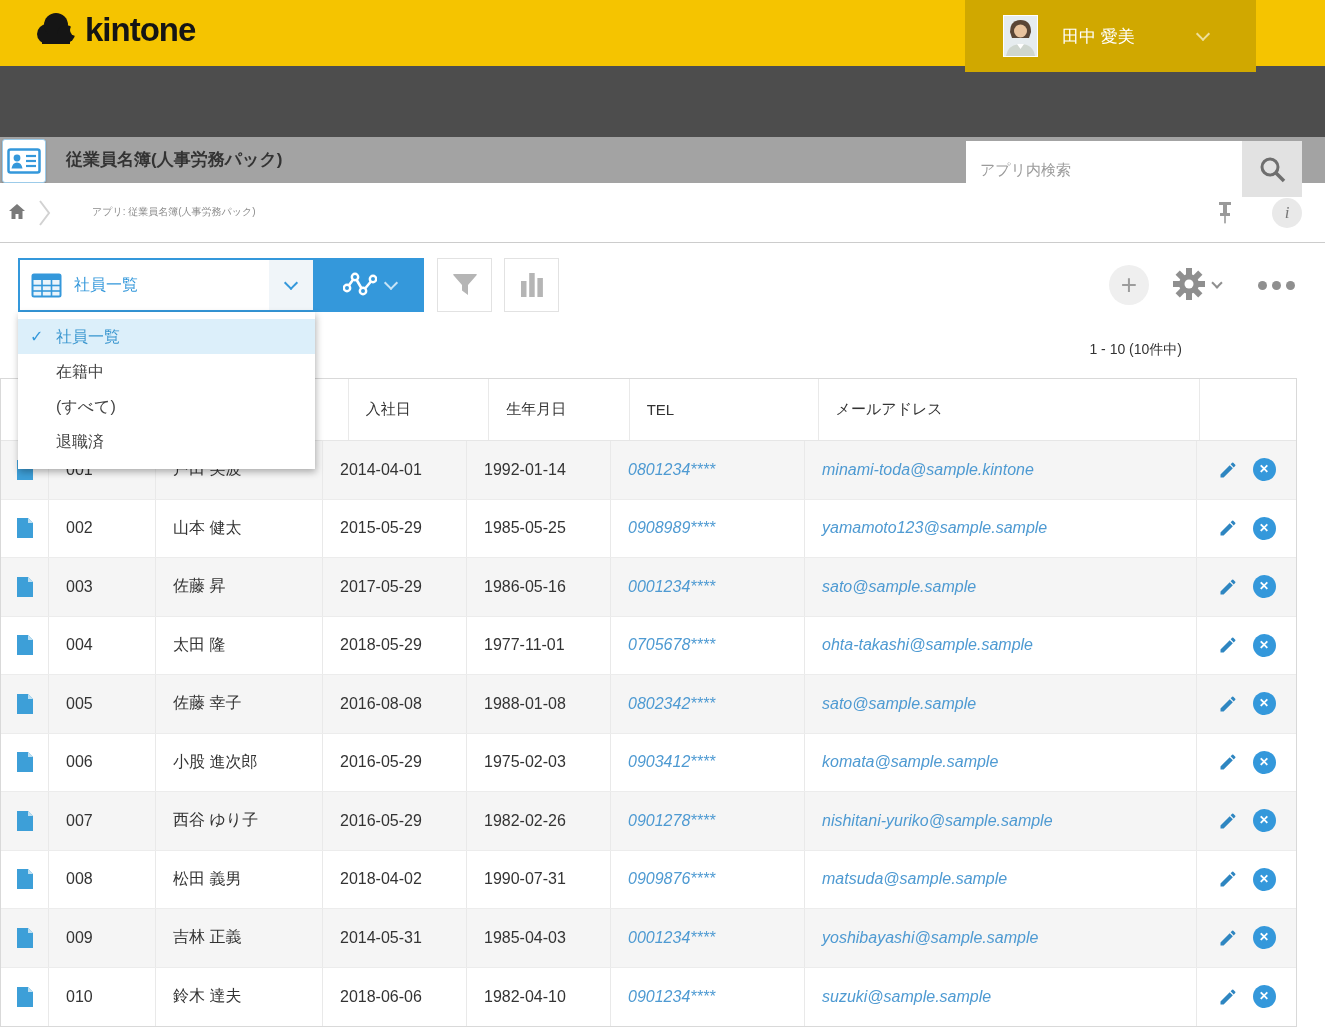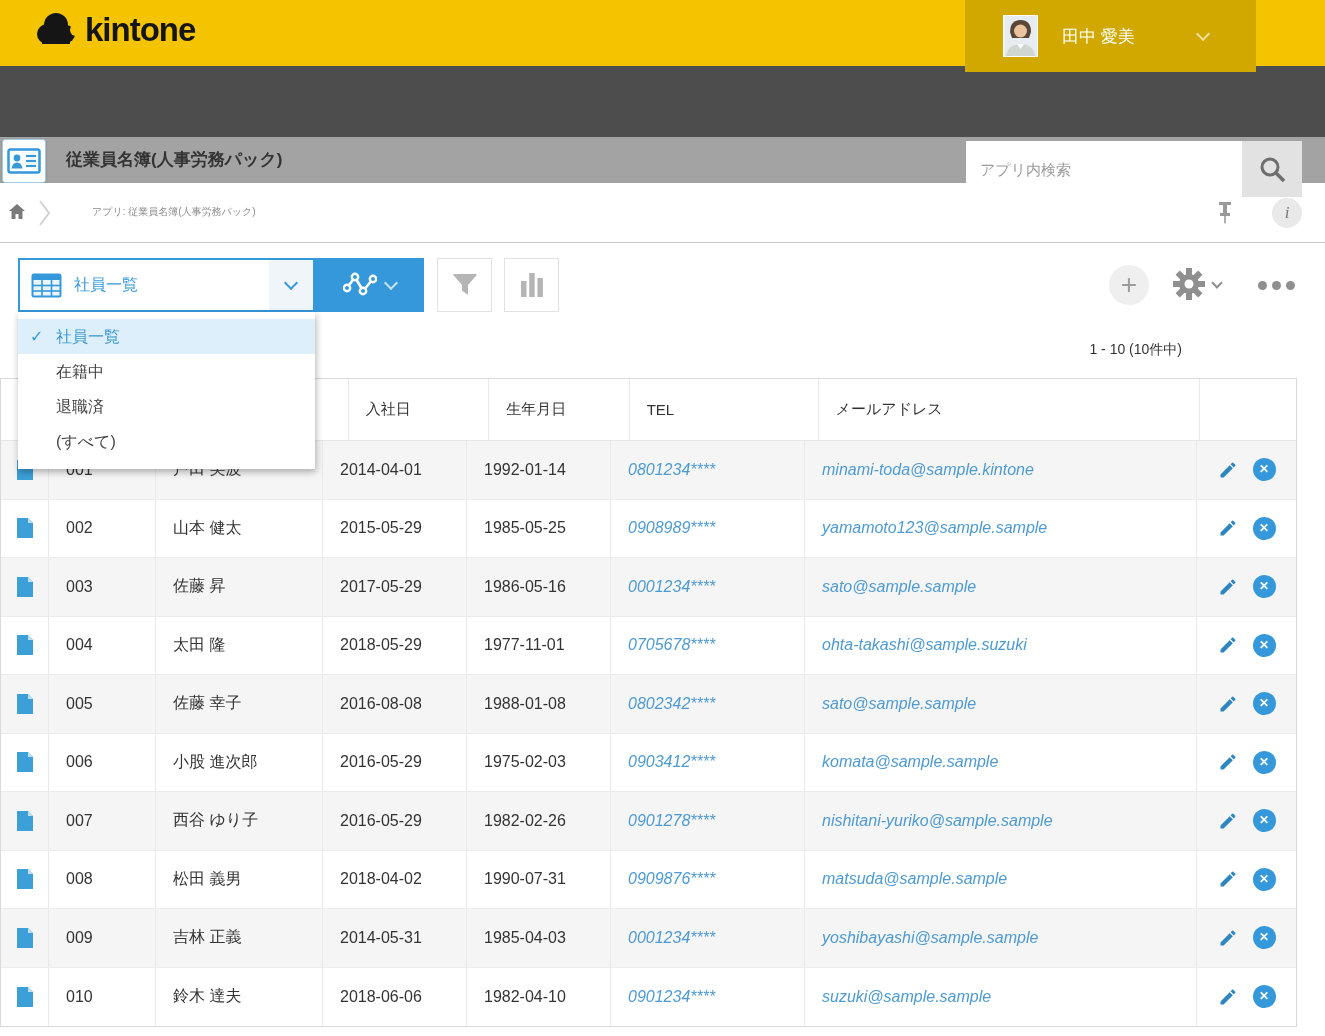--- a/index.html
+++ b/index.html
@@ -357,21 +357,21 @@
       <svg width="18" height="22" viewBox="0 0 18 22">
         <path d="M1 1 h11 l5 5 v15 H1 z" fill="#3d9fd8"></path>
         <path d="M12 1 l5 5 h-5 z" fill="#bfe0f2"></path>
       </svg>
     </div>
     <div class="cell c1">004</div>
     <div class="cell c2">太田 隆</div>
     <div class="cell c3">2018-05-29</div>
     <div class="cell c4">1977-11-01</div>
     <div class="cell c5 link">0705678****</div>
-    <div class="cell c6 link">ohta-takashi@sample.suzuki</div>
+    <div class="cell c6 link">ohta-takashi@sample.sample</div>
     <div class="cell c7">
       <button class="row-action">
         <svg width="20" height="20" viewBox="0 0 24 24">
           <path d="M3 17.25V21h3.75L17.81 9.94l-3.75-3.75L3 17.25zM20.71 7.04a1 1 0 0 0 0-1.41l-2.34-2.34a1 1 0 0 0-1.41 0l-1.83 1.83 3.75 3.75 1.83-1.83z" fill="#2e86c1"></path>
         </svg>
       </button>
       <button class="row-action">
         <span class="x-circle">✕</span>
       </button>
     </div>
@@ -531,18 +531,18 @@
 
 <div class="dropdown">
   <div class="dd-item selected">
     <span class="dd-check">✓</span>
     <span>社員一覧</span>
   </div>
   <div class="dd-item">
     <span>在籍中</span>
   </div>
   <div class="dd-item">
+    <span>(すべて)</span>
+  </div>
+  <div class="dd-item">
     <span>退職済</span>
   </div>
-  <div class="dd-item">
-    <span>(すべて)</span>
-  </div>
 </div>
 
 </body></html>

